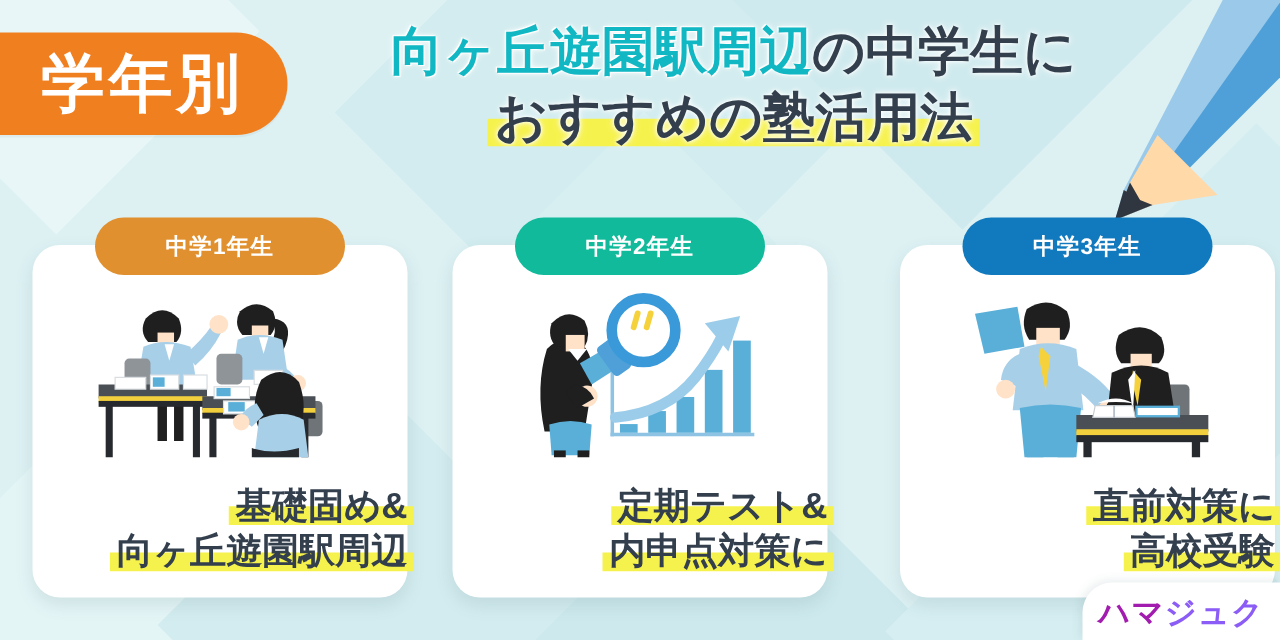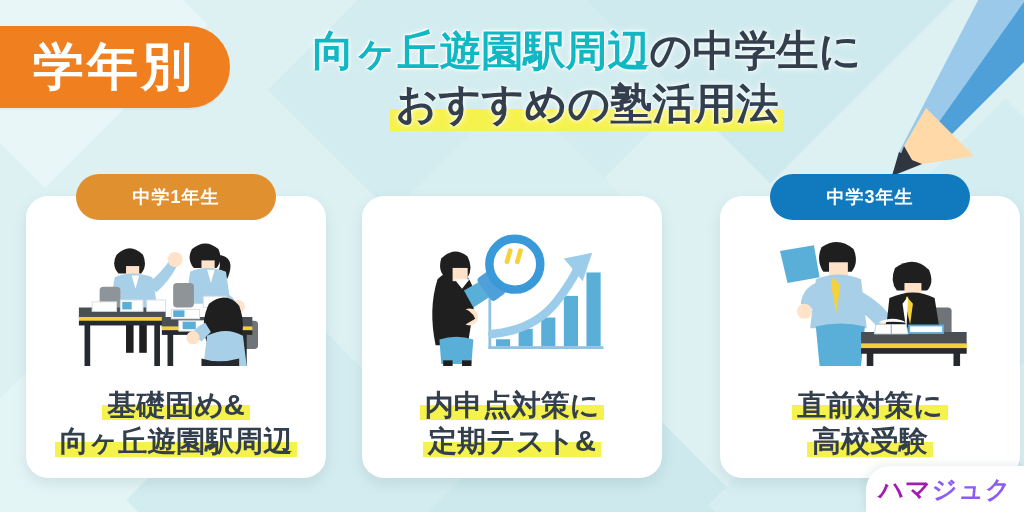--- a/index.html
+++ b/index.html
@@ -32,35 +32,35 @@
     display:flex;align-items:center;justify-content:center;
     box-shadow:0 2px 0 rgba(0,0,0,.04);
   }
   #grade-badge span{
     color:#ffffff;font-size:51px;font-weight:bold;letter-spacing:3px;
     padding-left:38px;
   }
 
   
   #title-block{
-    position:absolute;left:252px;top:26px;width:670px;
+    position:absolute;left:252px;top:16px;width:670px;
     text-align:center;
   }
   .title-line{
     font-size:42px;font-weight:bold;line-height:1.19;white-space:nowrap;
     letter-spacing:0px;
   }
   .t-teal{color:#11b8c4;text-shadow:0 0 3px #ffffff,0 0 6px #ffffff,1px 1px 0 #ffffff,-1px -1px 0 #ffffff;}
   .t-dark{color:#333f4d;text-shadow:0 0 3px #ffffff,0 0 6px #ffffff;}
   .title-line-2{margin-top:3px;position:relative;display:inline-block;}
   .hl-band{
     position:absolute;left:-6px;right:-6px;bottom:2px;height:22px;
     background:#f6f24d;z-index:0;border-radius:1px;
   }
-  .hl-text{position:relative;z-index:1;font-family:Liberation Mono, monospace;}
+  .hl-text{position:relative;z-index:1;}
 
   
   #pencil{position:absolute;left:866px;top:-10px;width:170px;height:190px;}
 
   
   .card{
     position:absolute;top:196px;width:300px;height:282px;
     background:#ffffff;border-radius:22px;
     box-shadow:0 6px 14px rgba(60,100,110,.13);
   }
@@ -77,21 +77,21 @@
   }
   #badge-1{background:#e0902f;}
   #badge-2{background:#10ba9b;}
   #badge-3{background:#1179bd;}
 
   .card-art{
     position:absolute;top:38px;left:0;width:300px;height:132px;
     display:flex;align-items:center;justify-content:center;
   }
   .card-caption{
-    position:absolute;bottom:18px;left:0;width:300px;text-align:center;
+    position:absolute;bottom:18px;left:0;width:300px;text-align:right;
   }
   .cap-line{
     display:inline-block;position:relative;
     font-size:29px;font-weight:bold;color:#333f4d;line-height:1.26;
     white-space:nowrap;
   }
   .cap-line .hl{
     position:absolute;left:-5px;right:-5px;bottom:3px;height:15px;
     background:#f6f24d;z-index:0;
   }
@@ -205,20 +205,23 @@
         </g>
       </svg>
     </div>
     <div class="card-caption">
       <div><span class="cap-line"><span class="hl"></span><span class="tx">基礎固め&amp;</span></span></div>
       <div><span class="cap-line"><span class="hl"></span><span class="tx">向ヶ丘遊園駅周辺</span></span></div>
     </div>
   </div>
 
   <div class="card" id="card-2">
+    <div class="card-badge" id="badge-2" style="background: rgb(16, 186, 155);">
+      <span>中学2年生</span>
+    </div>
     <div class="card-art">
       <svg viewBox="0 0 210 140" width="200" height="132">
 
         <rect x="80" y="18" width="3" height="104" fill="#8fc3e4"></rect>
         <rect x="80" y="119" width="122" height="3" fill="#8fc3e4"></rect>
 
         <rect class="bar" x="88" y="111.64" width="15" height="7.36" fill="#5aafd8"></rect>
         <rect class="bar" x="112" y="100.6" width="15" height="18.400000000000002" fill="#5aafd8"></rect>
         <rect class="bar" x="136" y="88.64" width="15" height="30.360000000000003" fill="#5aafd8"></rect>
         <rect class="bar" x="160" y="65.64" width="15" height="53.36" fill="#5aafd8"></rect>
@@ -240,22 +243,22 @@
         <circle cx="60" cy="88" r="9" fill="#ffe2c8"></circle>
         <path d="M50 78 q12 2 16 12 l-14 8 q-8 -8 -10 -14z" fill="#1f1f1f"></path>
 
         <rect x="74" y="40" width="18" height="30" rx="4" fill="#4f9fd8" transform="rotate(-36 83 55)"></rect>
         <circle cx="108" cy="32" r="27" fill="#ffffff" stroke="#3a9ad9" stroke-width="9"></circle>
         <rect x="99" y="15" width="5" height="17" rx="2" fill="#f5d23c" transform="rotate(16 101 23)"></rect>
         <rect x="110" y="15" width="5" height="17" rx="2" fill="#f5d23c" transform="rotate(16 112 23)"></rect>
       </svg>
     </div>
     <div class="card-caption">
+      <div><span class="cap-line"><span class="hl"></span><span class="tx">定期テスト&amp;</span></span></div>
       <div><span class="cap-line"><span class="hl"></span><span class="tx">内申点対策に</span></span></div>
-      <div><span class="cap-line"><span class="hl"></span><span class="tx">定期テスト&amp;</span></span></div>
     </div>
   </div>
 
   <div class="card" id="card-3">
     <div class="card-badge" id="badge-3" style="background: rgb(17, 121, 189);">
       <span>中学3年生</span>
     </div>
     <div class="card-art">
       <svg viewBox="0 0 220 140" width="215" height="132">
 

